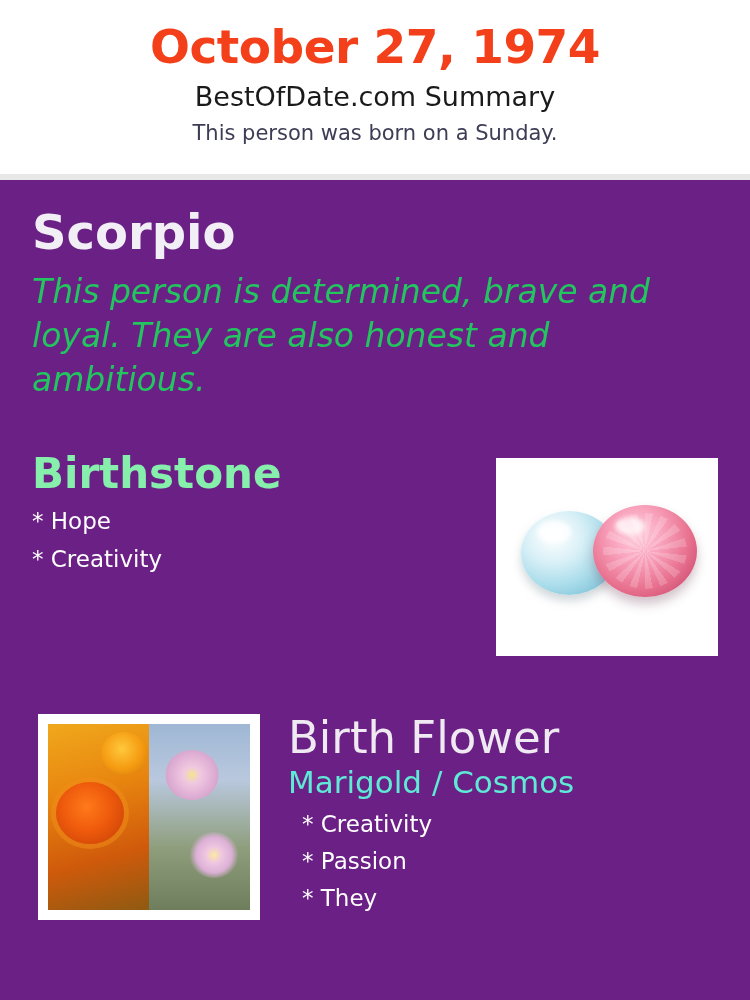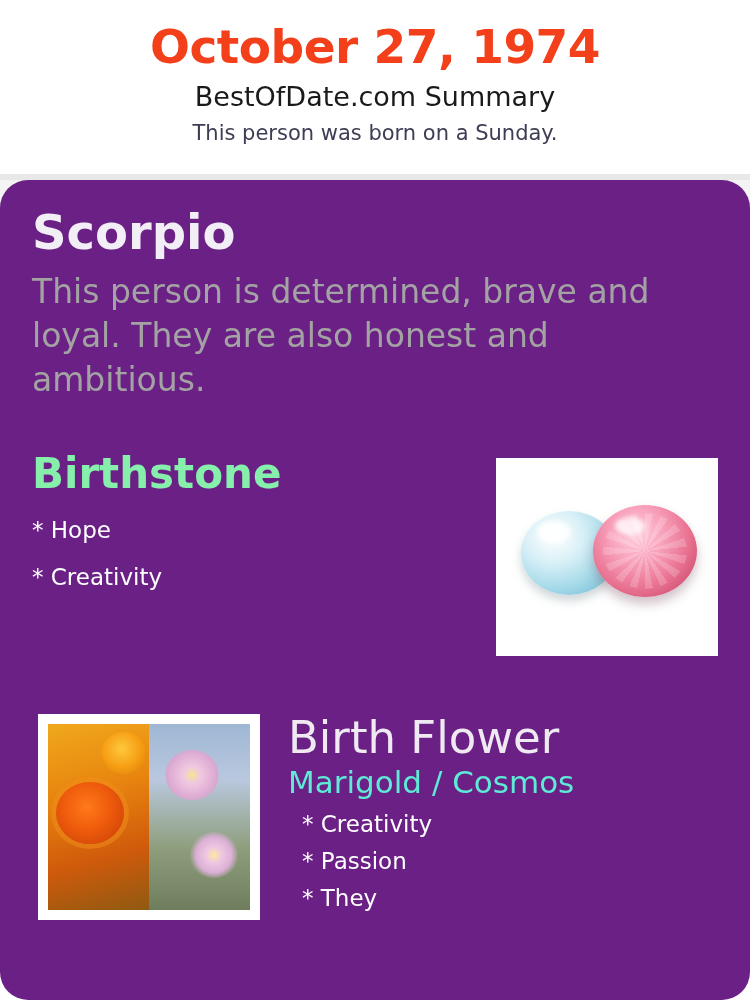--- a/index.html
+++ b/index.html
@@ -39,35 +39,35 @@
     margin-top: 9px;
   }
 
   
   .body {
     background: #6b2086;
     height: 820px;
     padding: 28px 32px 0 32px;
     color: #ffffff;
     position: relative;
-    border-radius: 28px;
   }
 
   .zodiac-title {
     font-size: 48px;
     font-weight: bold;
     color: #f2eef5;
     line-height: 1.0;
     margin-bottom: 14px;
   }
   .zodiac-desc {
     font-size: 33px;
     line-height: 1.33;
-    color: #a3a3a3;
+    color: #22c55e;
     max-width: 660px;
+    font-style: italic;
   }
 
   
   .stone-section {
     margin-top: 50px;
     position: relative;
     min-height: 220px;
   }
   .stone-text { width: 430px; }
   .section-title {
@@ -78,21 +78,21 @@
   }
   .section-sub {
     font-size: 31px;
     color: #ffffff;
     margin-top: 4px;
     line-height: 1.15;
   }
   .bullet {
     font-size: 23px;
     color: #ffffff;
-    margin-top: 22px;
+    margin-top: 13px;
     line-height: 1.1;
   }
 
   .stone-img {
     position: absolute;
     right: 0px;
     top: 6px;
     width: 222px;
     height: 198px;
     background: #ffffff;

